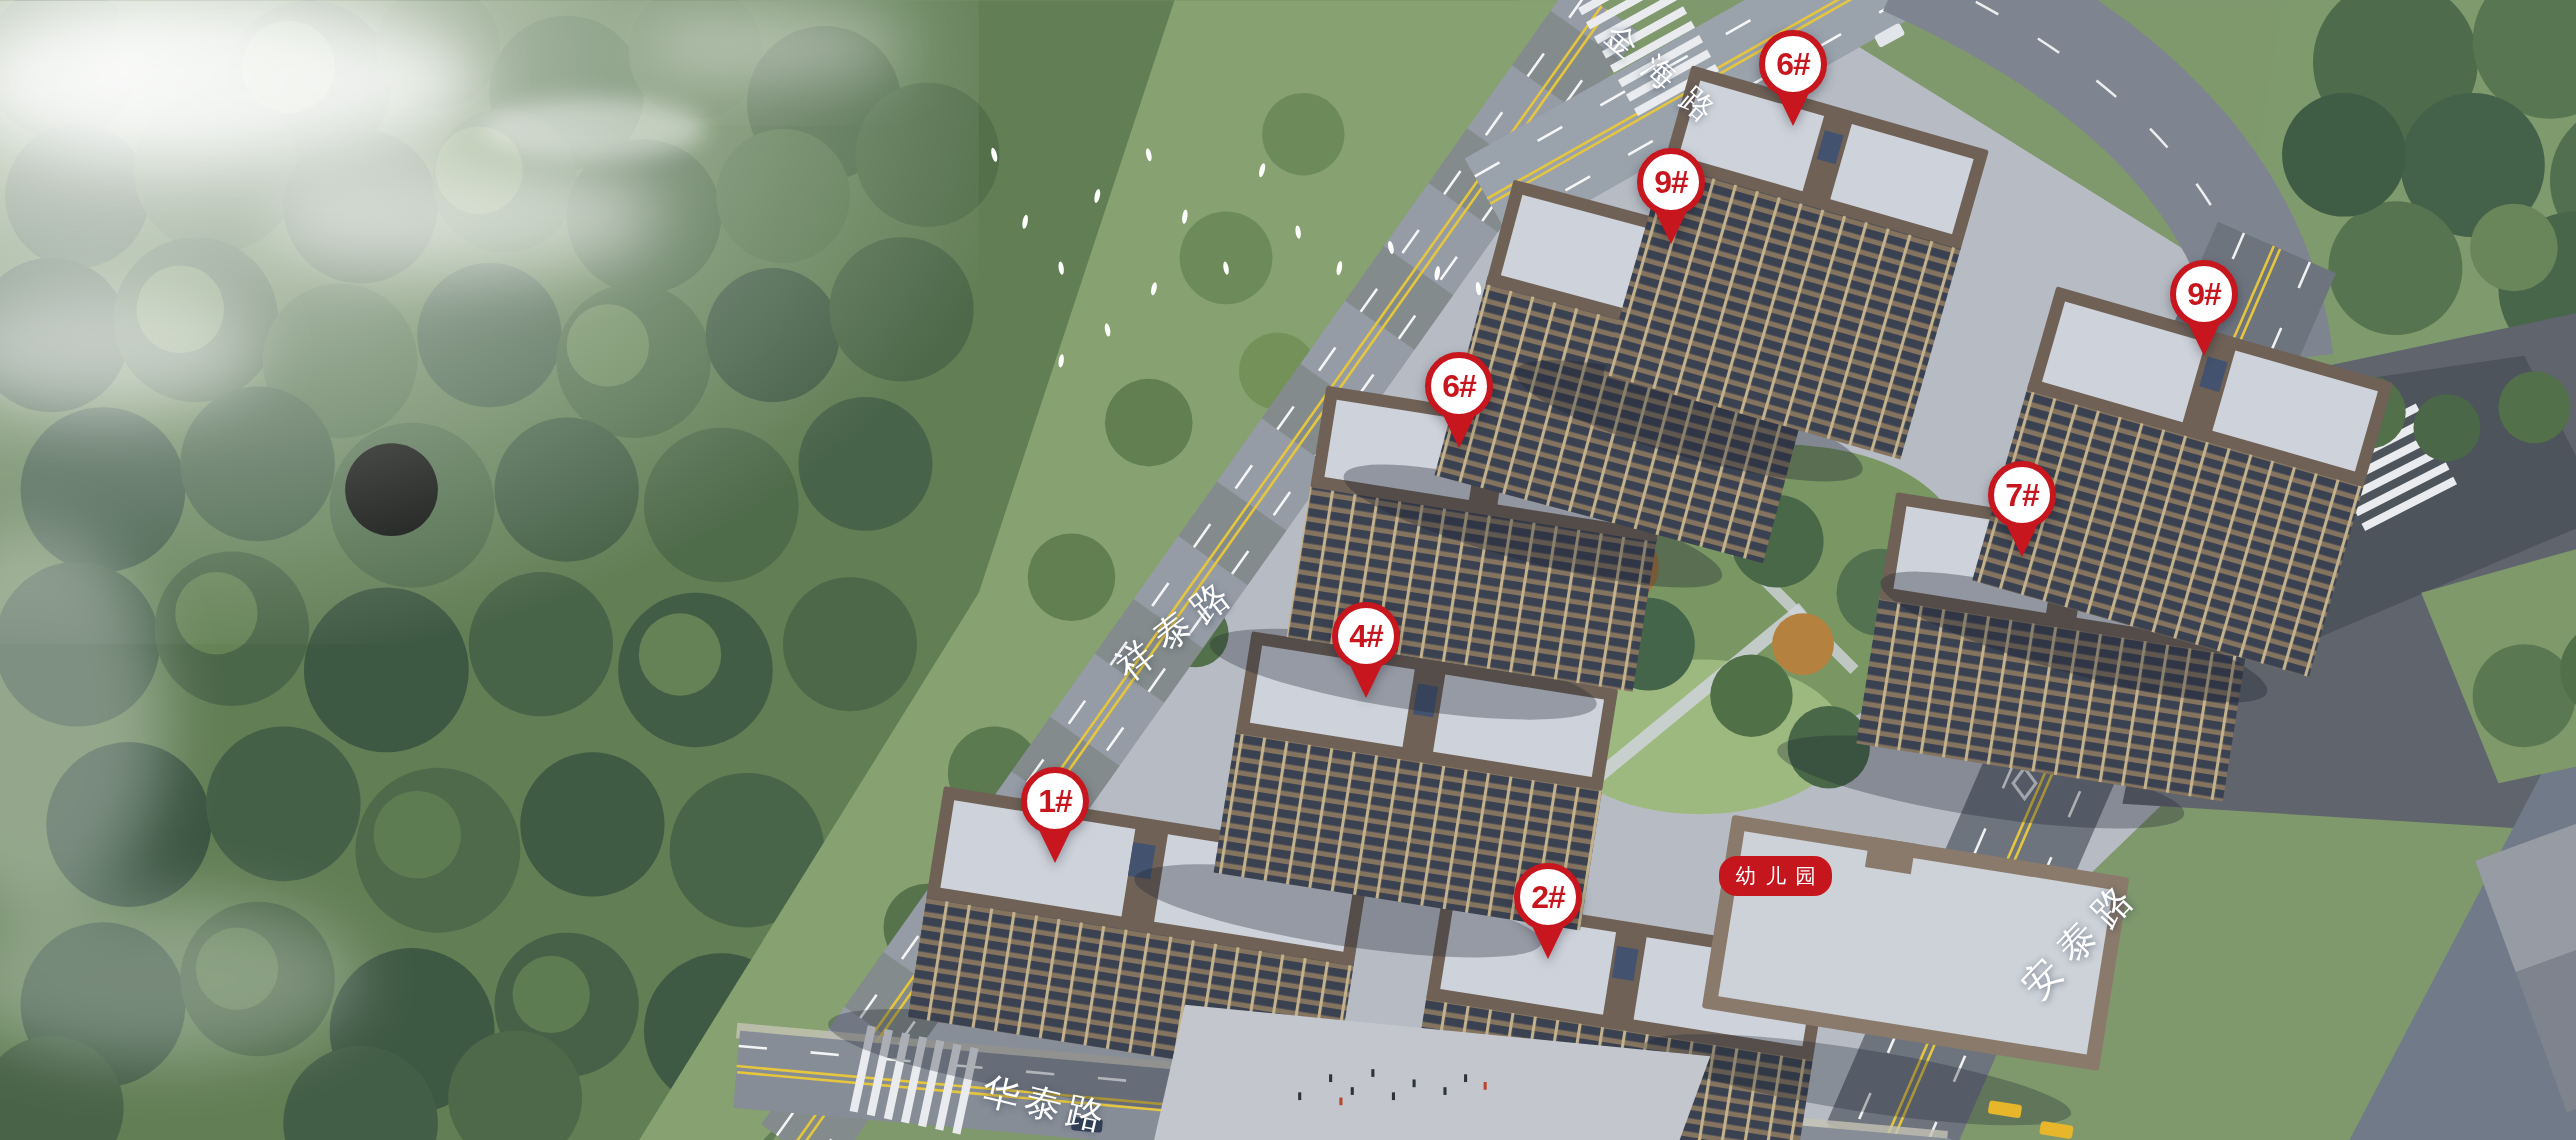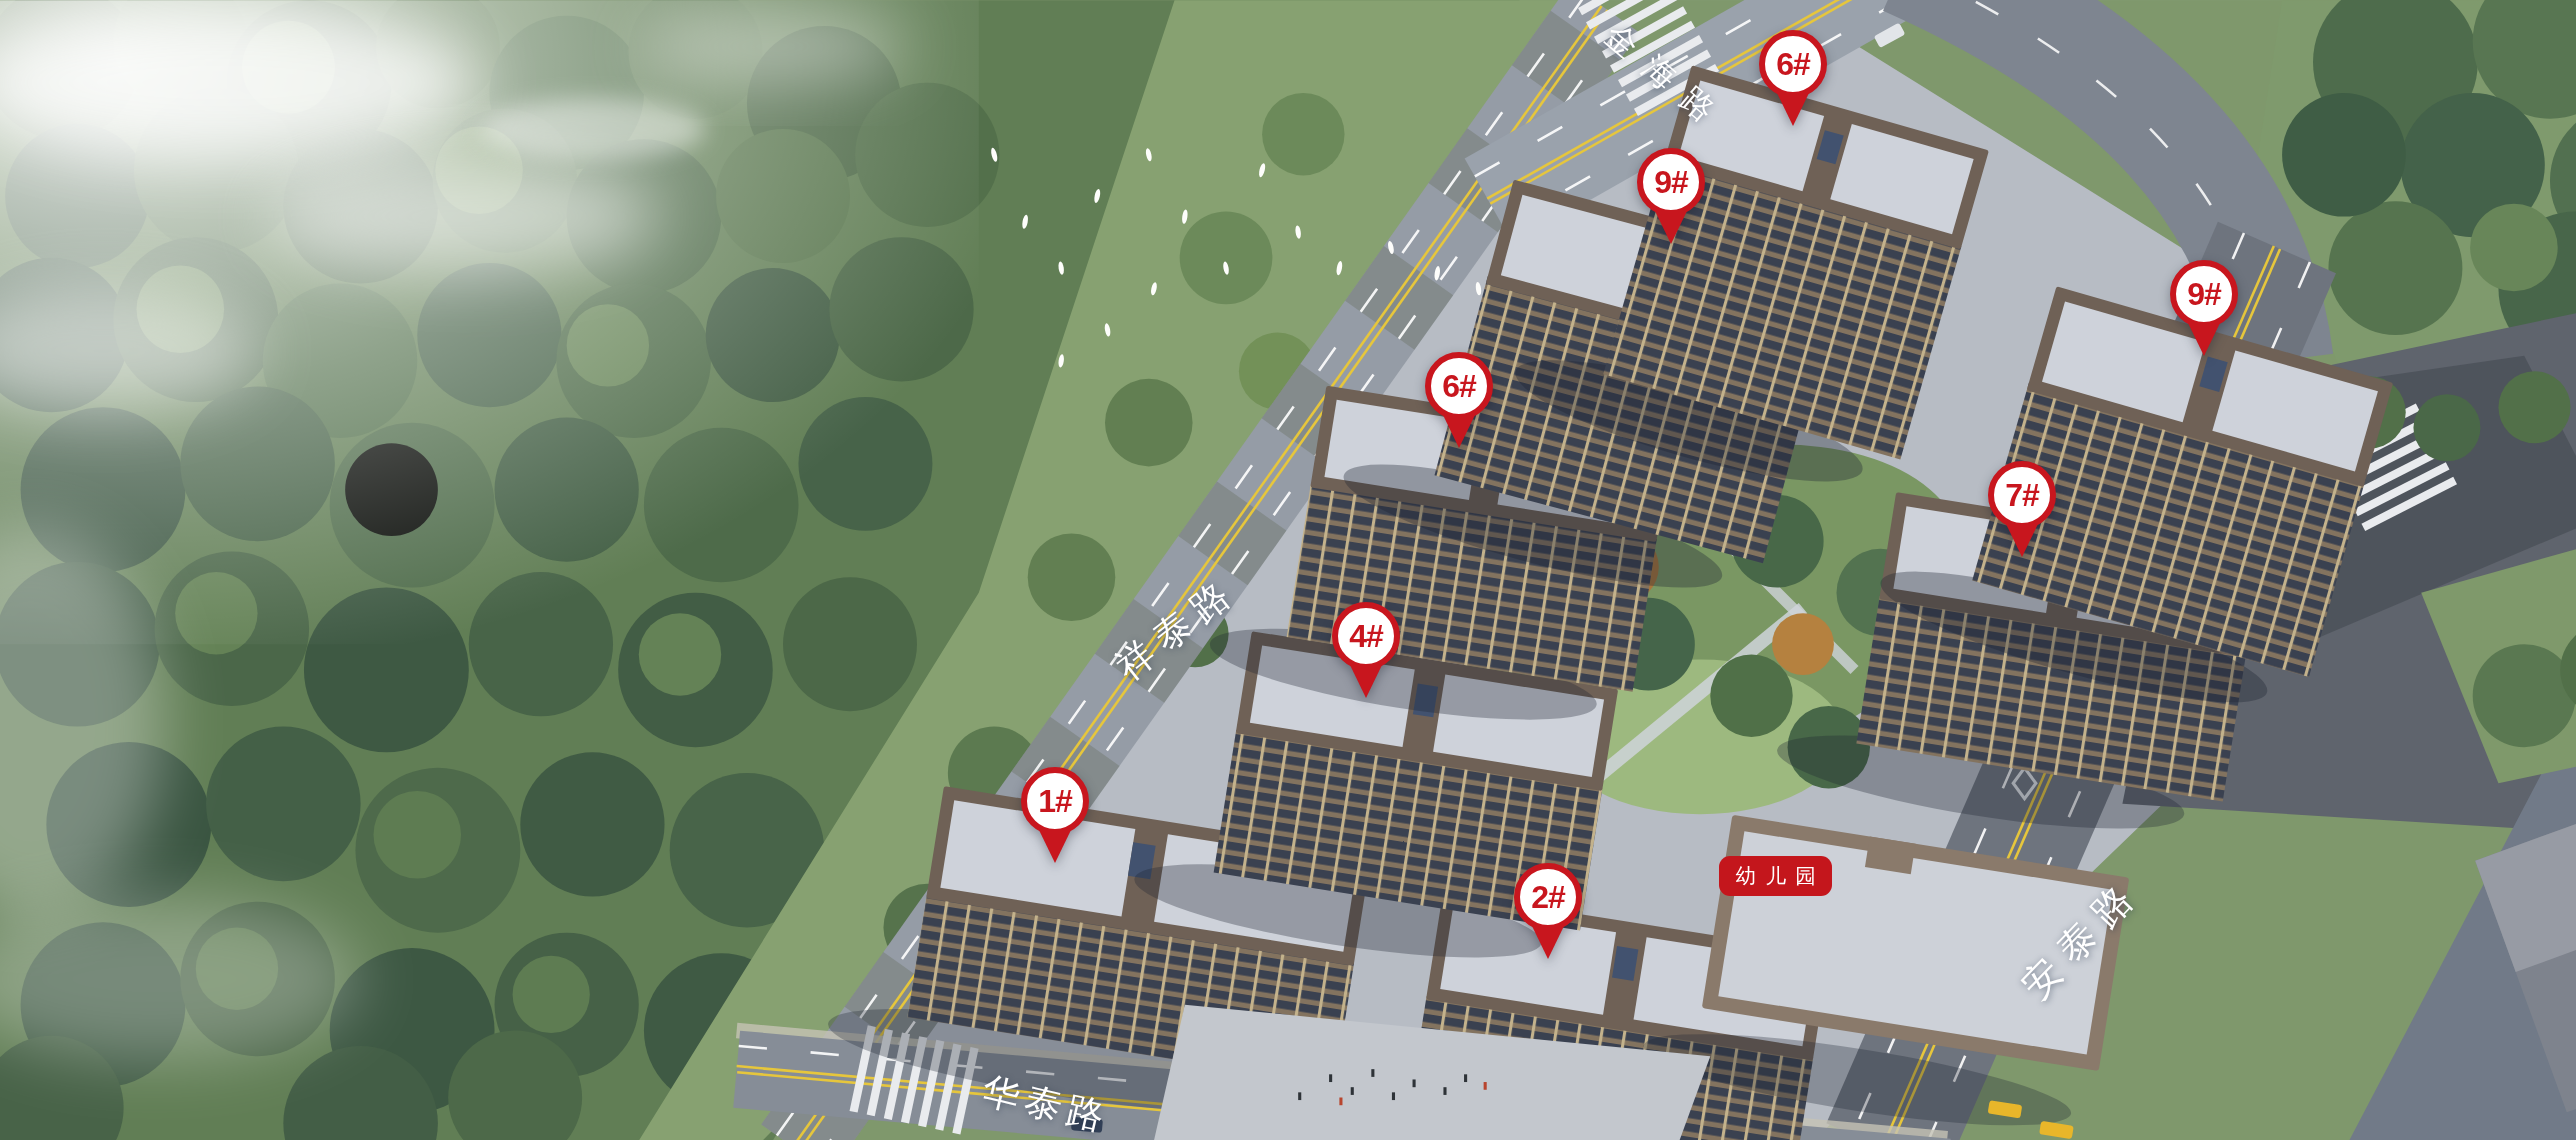--- a/index.html
+++ b/index.html
@@ -18,21 +18,21 @@
   .pin{position:absolute;width:68px;text-align:center;z-index:30;
        filter:drop-shadow(0 4.1px 5.2px rgba(20,25,40,.35));}
   .pin-circle{width:68px;height:68px;border-radius:50%;background:#fff;
        border:6.7px solid var(--red);box-sizing:border-box;display:flex;align-items:center;
        justify-content:center;font-weight:bold;font-size:32px;color:var(--red);letter-spacing:-1px;}
   .pin-tail{width:0;height:0;margin:-5.2px auto 0;border-left:16.5px solid transparent;
        border-right:16.5px solid transparent;border-top:33px solid var(--red);}
 
   .kg-badge{position:absolute;left:1719px;top:856px;background:var(--badge-red);color:#fff;
        font-size:20.6px;font-weight:500;letter-spacing:9.3px;padding:5.7px 7.2px 6.7px 16.5px;
-       border-radius:11px;z-index:25;}
+       border-radius:18px;z-index:25;}
 </style>
 </head>
 <body>
 
 <div id="stage">
 
 <svg id="scene" width="2789" height="1141" viewBox="0 0 5414 2214">
   <defs>
     <filter id="blurL" x="-60%" y="-60%" width="220%" height="220%">
           <feGaussianBlur stdDeviation="60"></feGaussianBlur>

